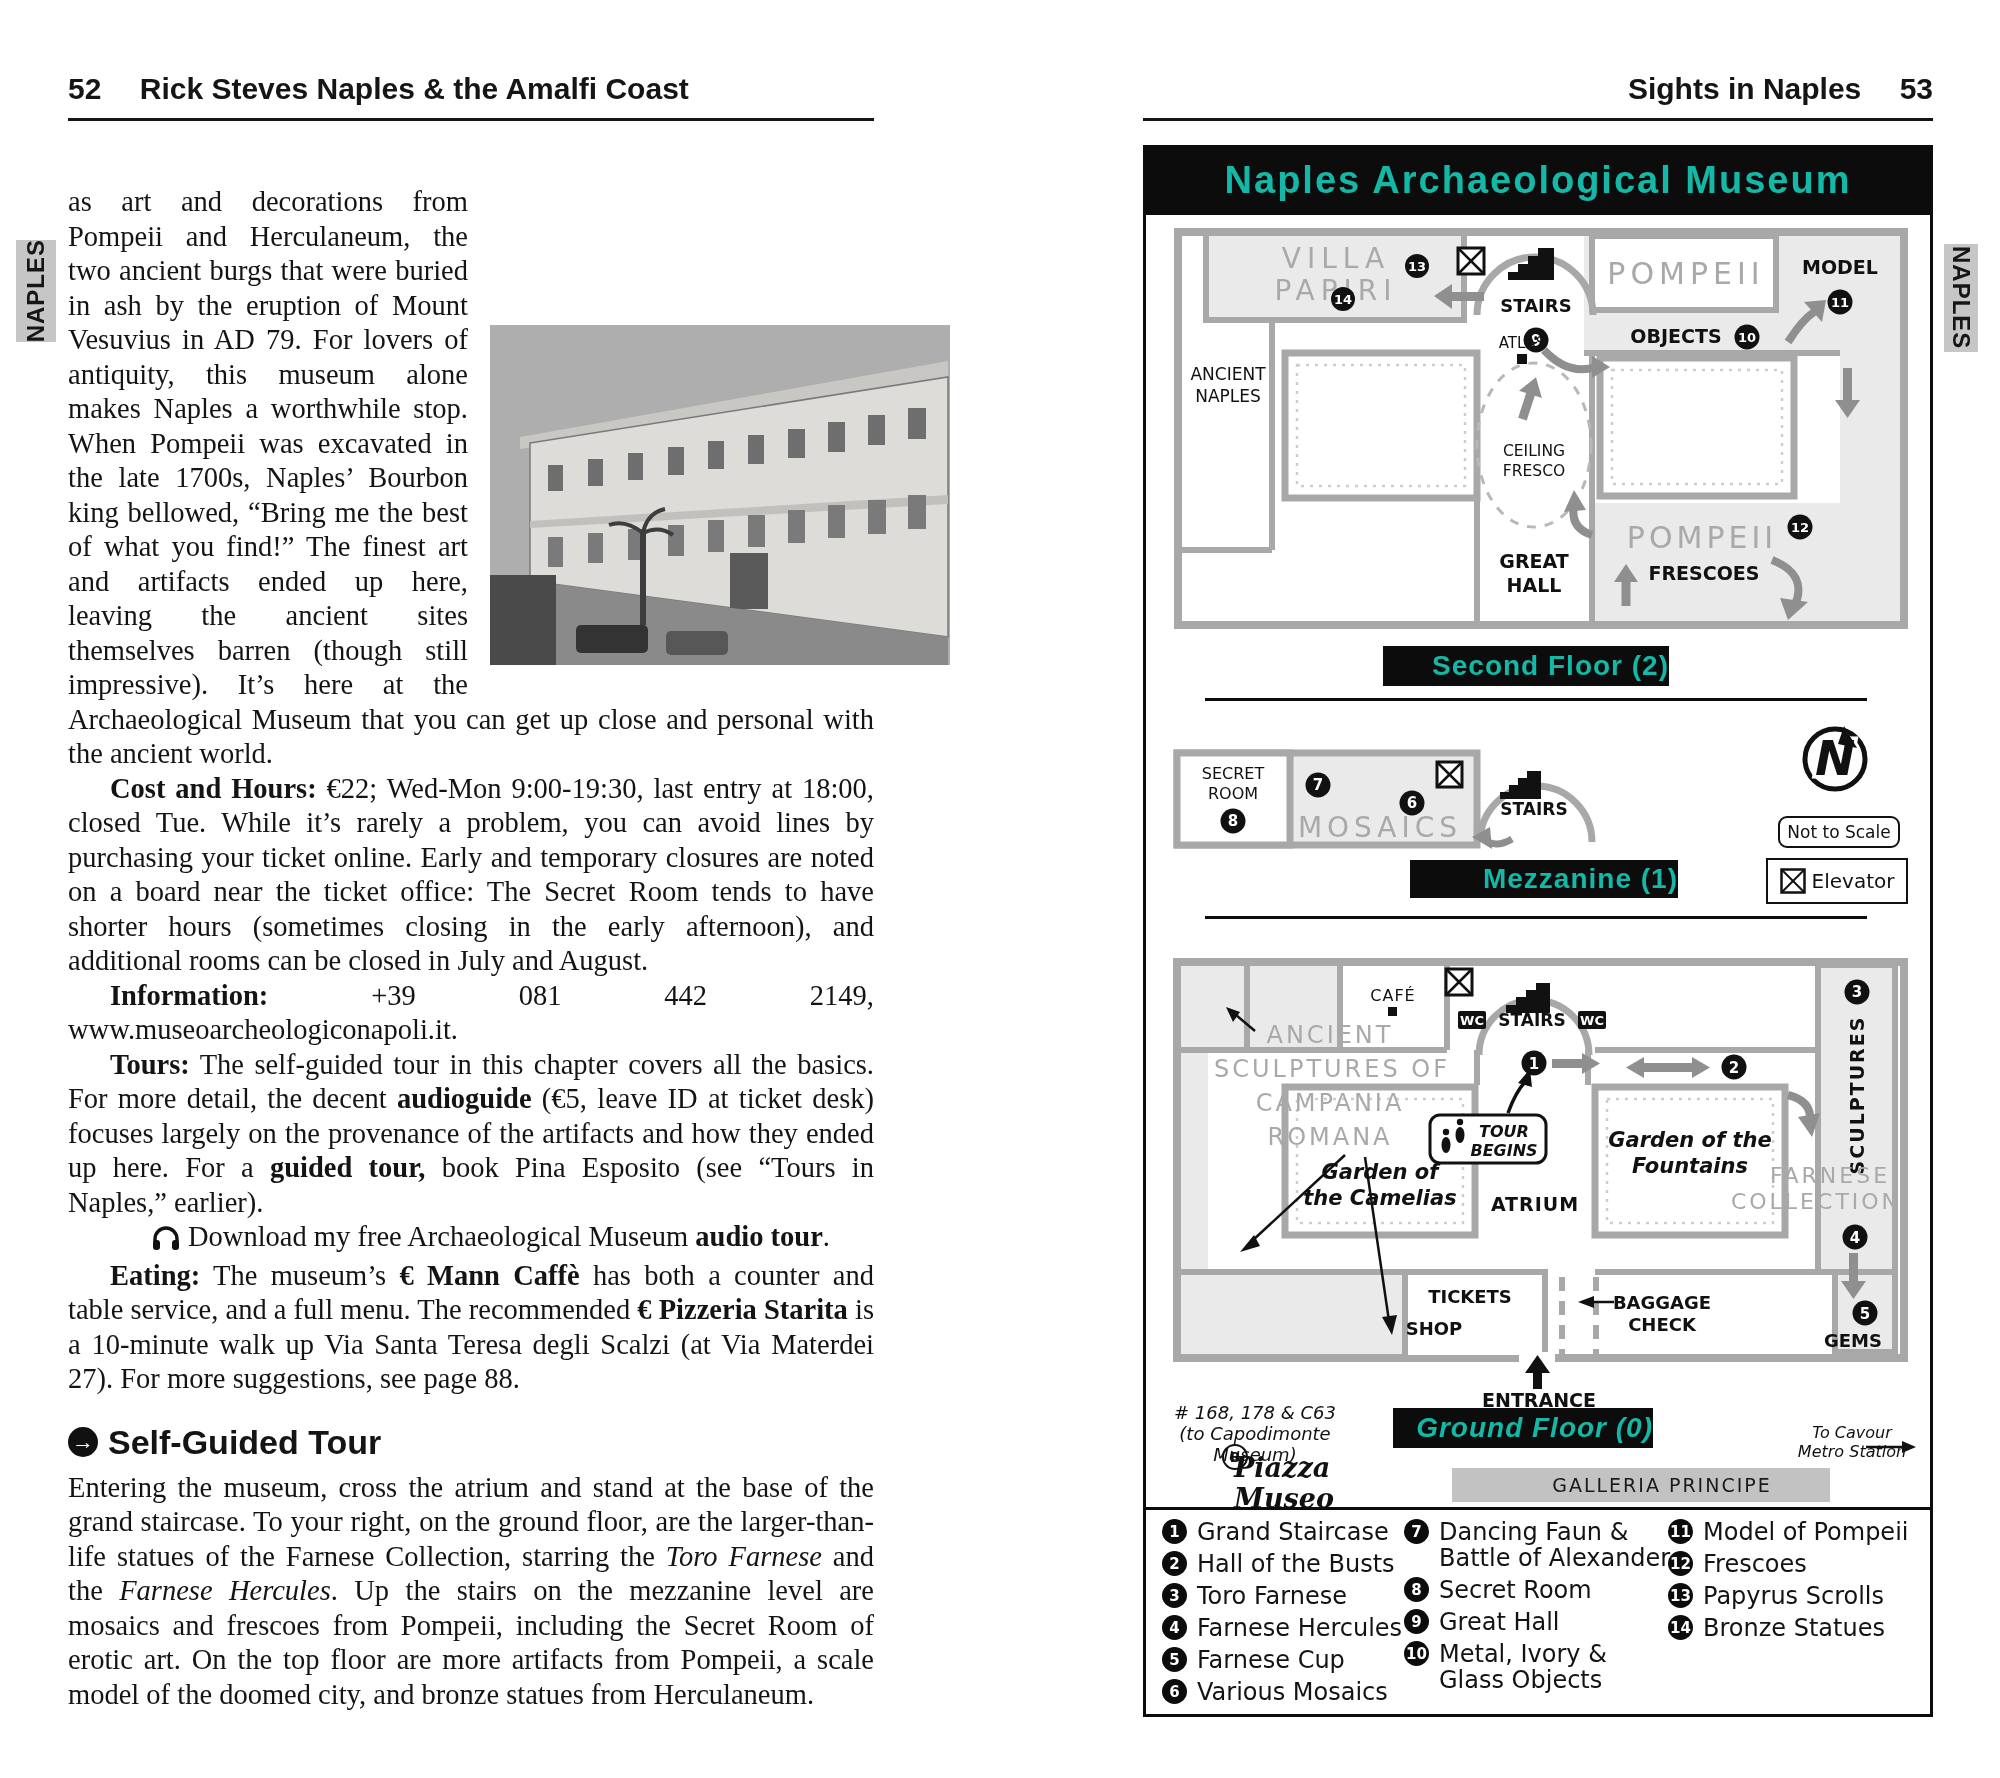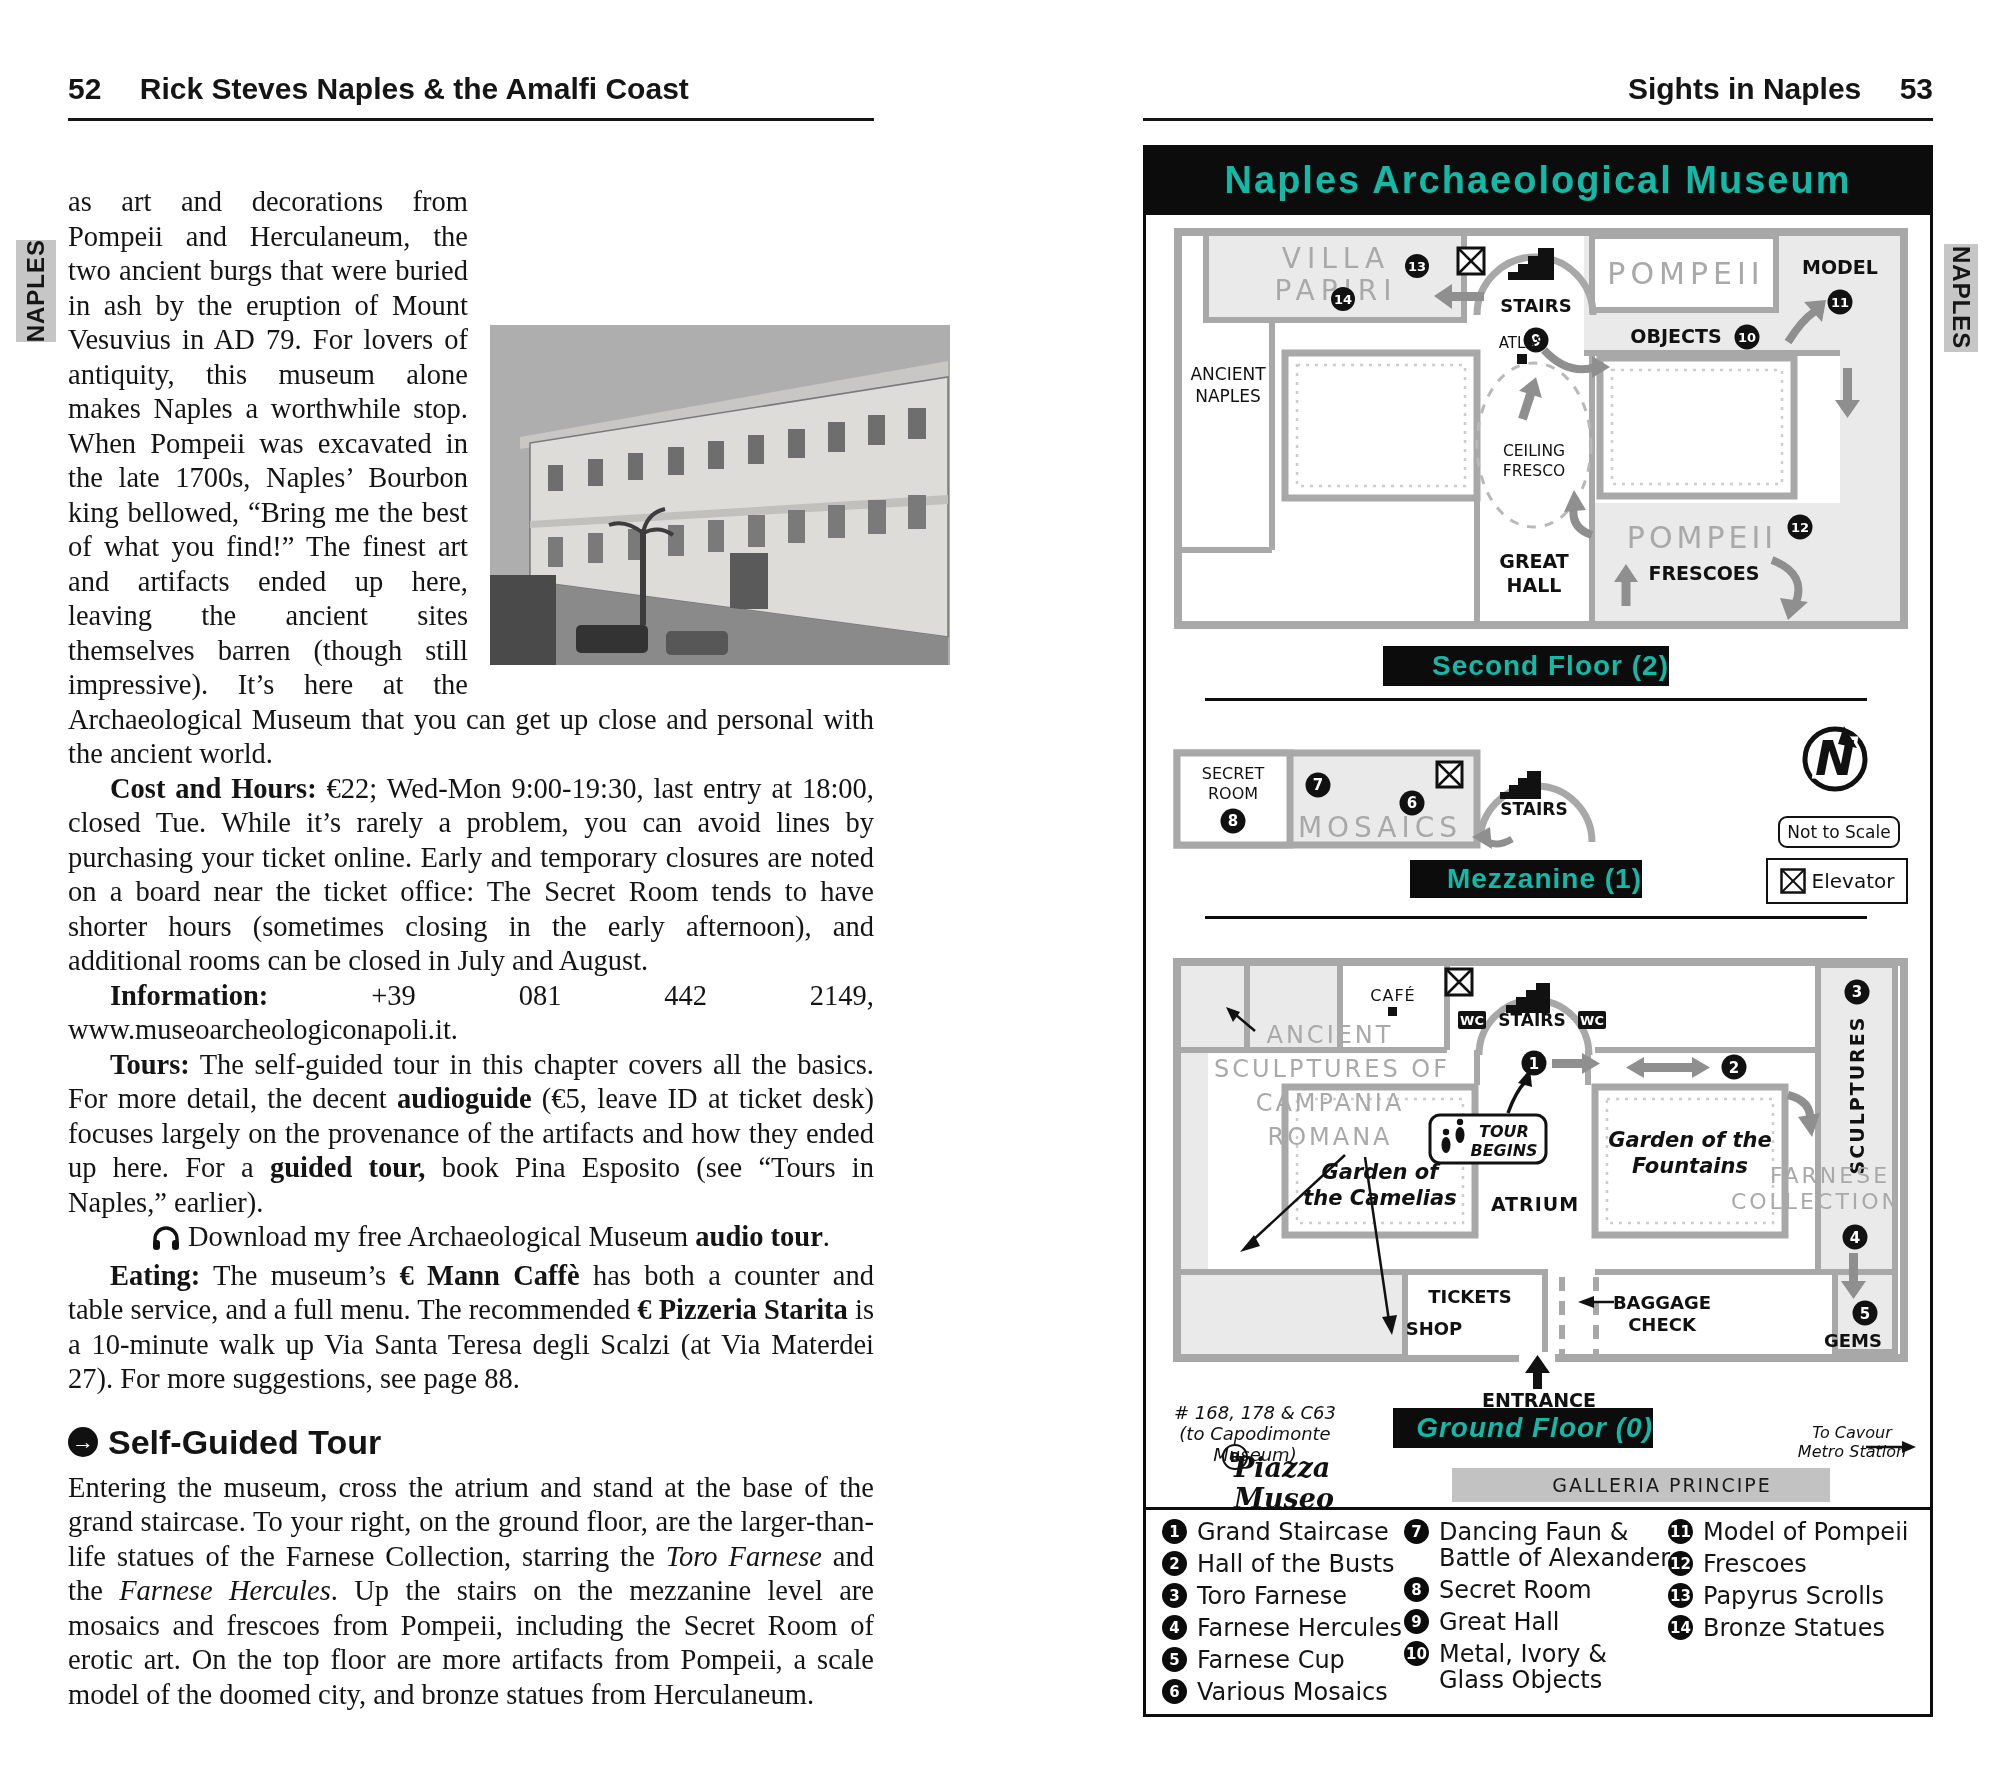--- a/index.html
+++ b/index.html
@@ -292,21 +292,21 @@
     <g transform="translate(297,17)">
       <rect x="0" y="0" width="25" height="25" fill="#fff" stroke="#111" stroke-width="3"></rect>
       <line x1="0" y1="0" x2="25" y2="25" stroke="#111" stroke-width="2.5"></line>
       <line x1="25" y1="0" x2="0" y2="25" stroke="#111" stroke-width="2.5"></line>
     </g>
     <text x="240" y="92" text-anchor="middle" font-size="28" letter-spacing="5" class="glabel">MOSAICS</text>
     <path d="M372,94 Q355,104 344,94" class="gstroke" stroke-width="7"></path>
     <polygon points="350,82 352,104 332,92" class="garrow"></polygon>
   </svg>
 
-  <div class="abs floor-banner" style="left:1410px;top:860px;width:232px;height:38px;">
+  <div class="abs floor-banner" style="left:1410px;top:860px;width:268px;height:38px;">
     <span>Mezzanine (1)</span>
   </div>
   <div class="abs divider" style="left:1205px;top:916px;width:662px;"></div>
 
   <svg style="left:1794px;top:718px;" width="82" height="82" viewBox="0 0 82 82">
     <circle cx="41" cy="41" r="30" fill="none" stroke="#111" stroke-width="5"></circle>
     <text x="41" y="57" text-anchor="middle" font-size="48" font-weight="bold" font-style="italic" fill="#111" stroke="#fff" stroke-width="7" paint-order="stroke">N</text>
     <polygon points="50,8 63,30 44,26" fill="#111"></polygon>
   </svg>
   <div class="abs keybox nts" style="left:1778px;top:816px;width:118px;height:28px;">

